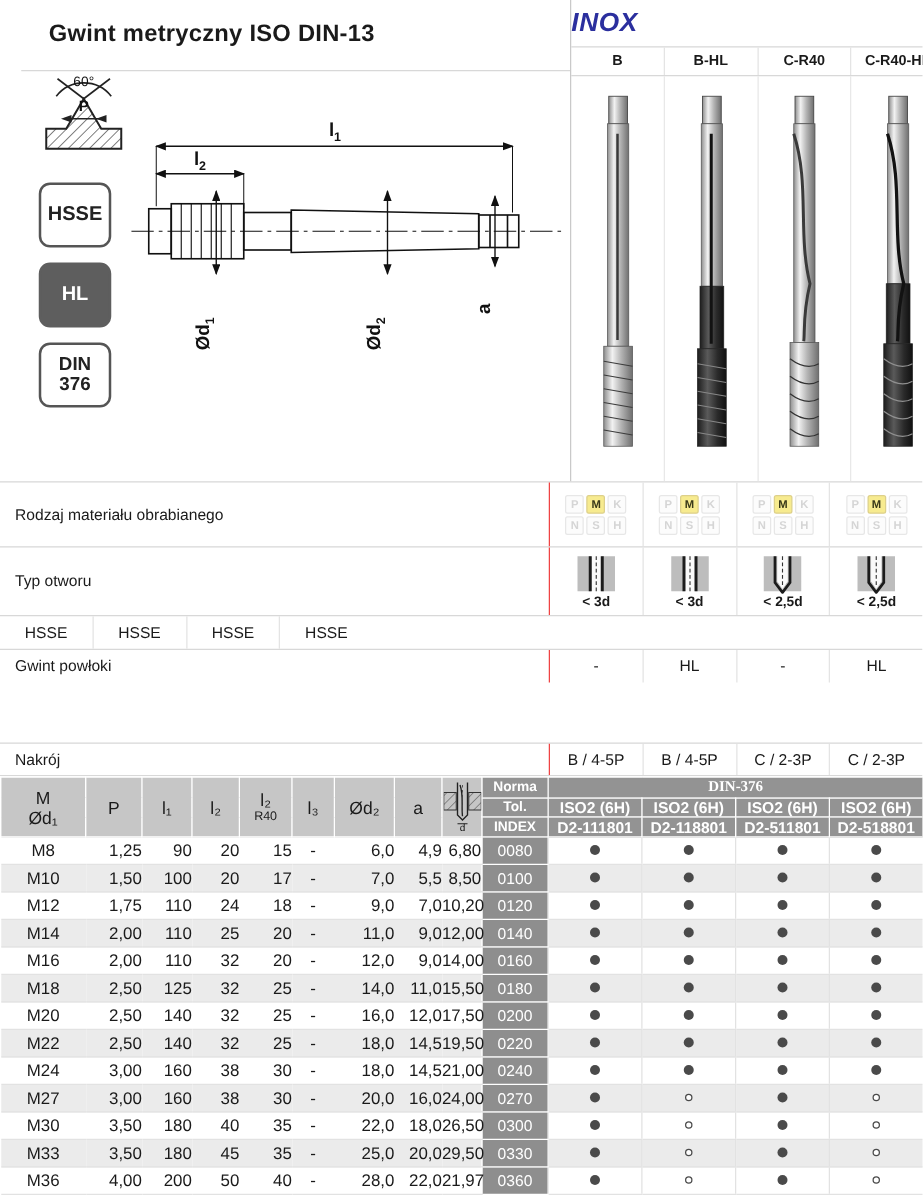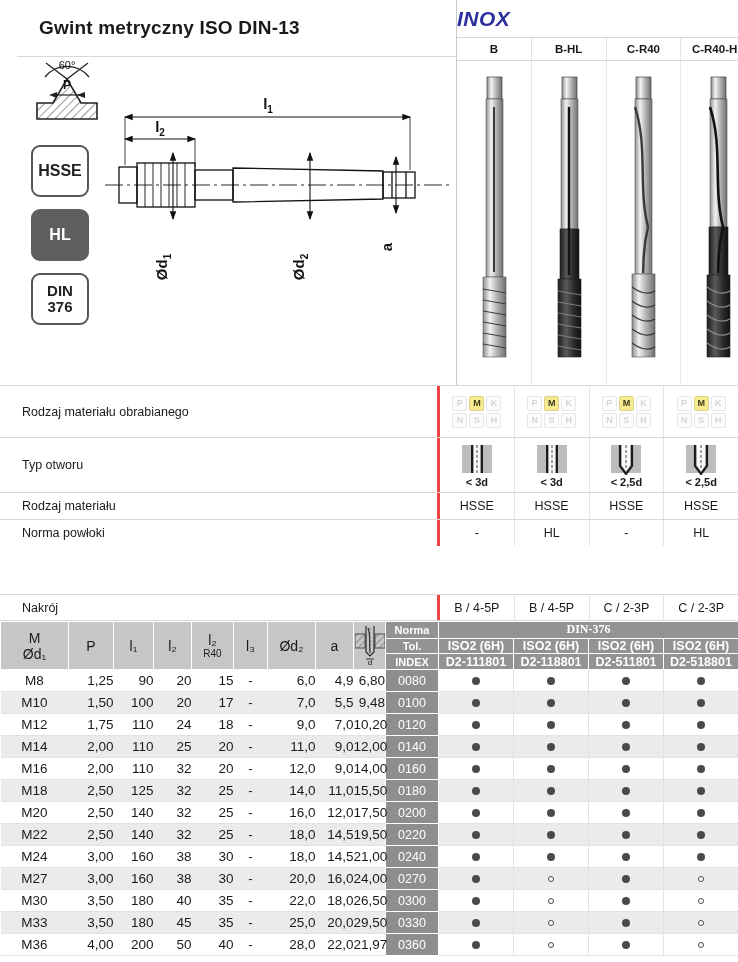--- a/index.html
+++ b/index.html
@@ -62,22 +62,22 @@
   .photo-cell {
     flex: 1; border-right: 1px solid #e8e8e8;
     display: flex; align-items: flex-start; justify-content: center;
     padding-top: 6px; overflow: hidden;
   }
   .photo-cell:last-child { border-right: none; }
 
   
   .prop-row { display: flex; width: 738px; border-top: 1px solid #d8d8d8; }
   .prop-label {
-    width: 440px; border-right: 3px solid #ef4444;
-    display: flex; align-items: center; padding-left: 22px;
+    width: 440px; border-right: 1px solid #ef4444;
+    display: flex; align-items: center; padding-left: 12px;
     font-size: 12.5px;
   }
   .prop-cells { width: 298px; display: flex; }
   .prop-cells > div {
     flex: 1; border-right: 1px solid #e4e4e4;
     display: flex; align-items: center; justify-content: center;
     font-size: 12.5px;
   }
   .prop-cells > div:last-child { border-right: none; }
 
@@ -428,31 +428,30 @@
             <path d="M11 2 V23 L17 31 L23 23 V2" fill="none" stroke="#1c1c1c" stroke-width="2.2"></path>
             <line x1="17" y1="2" x2="17" y2="26" stroke="#333" stroke-width="0.9" stroke-dasharray="3,2"></line>
           </svg>
           <div class="holecap">&lt; 2,5d</div>
         </div>
       </div>
     </div>
   </div>
 
   <div class="prop-row r-small">
-    <div class="prop-label">Rodzaj materiału</div>
     <div class="prop-cells">
       <div>HSSE</div>
       <div>HSSE</div>
       <div>HSSE</div>
       <div>HSSE</div>
     </div>
   </div>
 
   <div class="prop-row r-small">
-    <div class="prop-label">Norma powłoki</div>
+    <div class="prop-label">Gwint powłoki</div>
     <div class="prop-cells">
       <div>-</div>
       <div>HL</div>
       <div>-</div>
       <div>HL</div>
     </div>
   </div>
 
   <div class="prop-row r-small" style="border-bottom:1px solid #d8d8d8;margin-top:48px;">
     <div class="prop-label">Nakrój</div>
@@ -552,21 +551,21 @@
         </tr>
         <tr class="alt">
           <td class="dat c">M10</td>
           <td class="dat">1,50</td>
           <td class="dat">100</td>
           <td class="dat">20</td>
           <td class="dat">17</td>
           <td class="dat c">-</td>
           <td class="dat">7,0</td>
           <td class="dat">5,5</td>
-          <td class="dat">9,48</td>
+          <td class="dat">8,50</td>
           <td class="idx">0100</td>
           <td class="dotcell"><span class="dot"></span></td>
           <td class="dotcell"><span class="dot"></span></td>
           <td class="dotcell"><span class="dot"></span></td>
           <td class="dotcell"><span class="dot"></span></td>
         </tr>
         <tr>
           <td class="dat c">M12</td>
           <td class="dat">1,75</td>
           <td class="dat">110</td>

